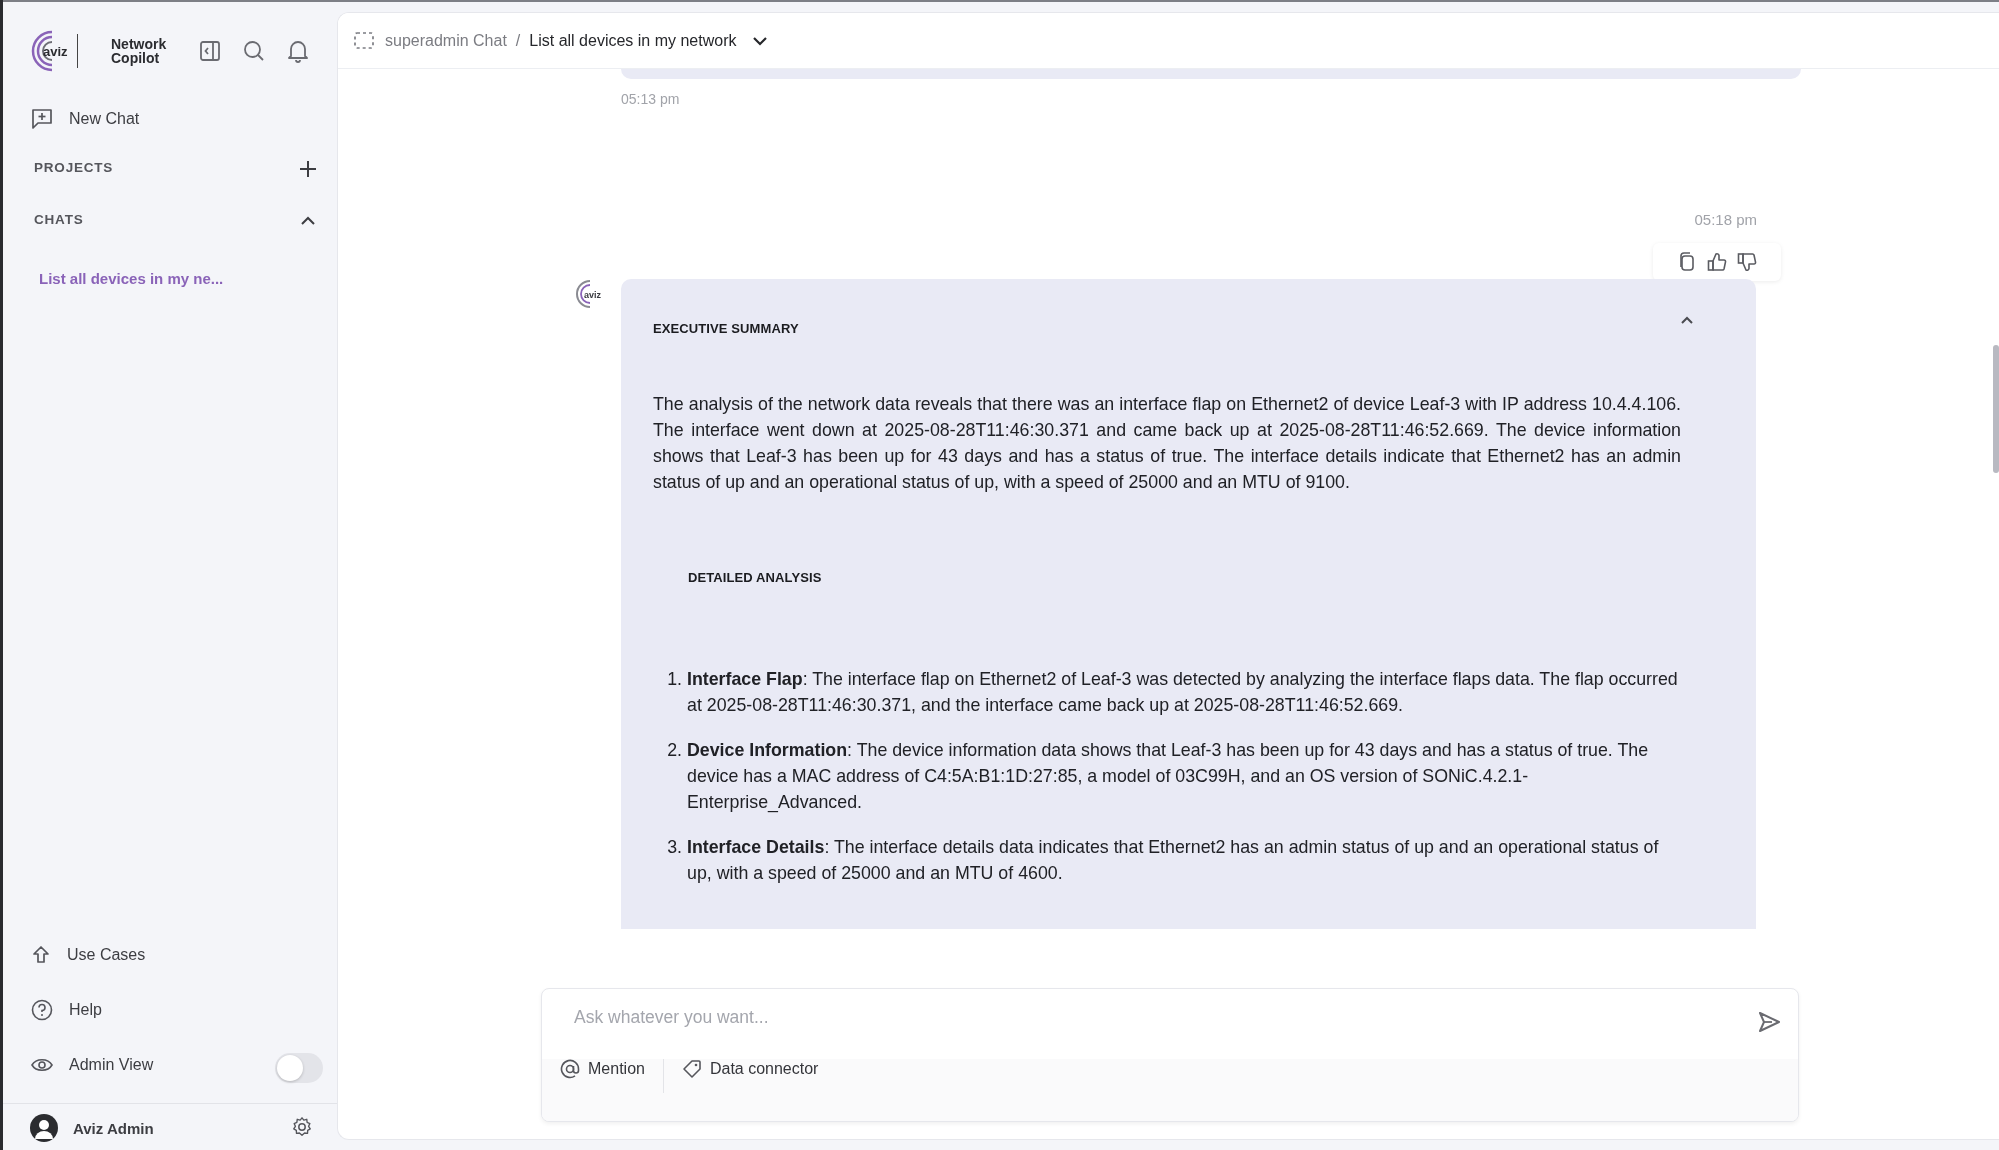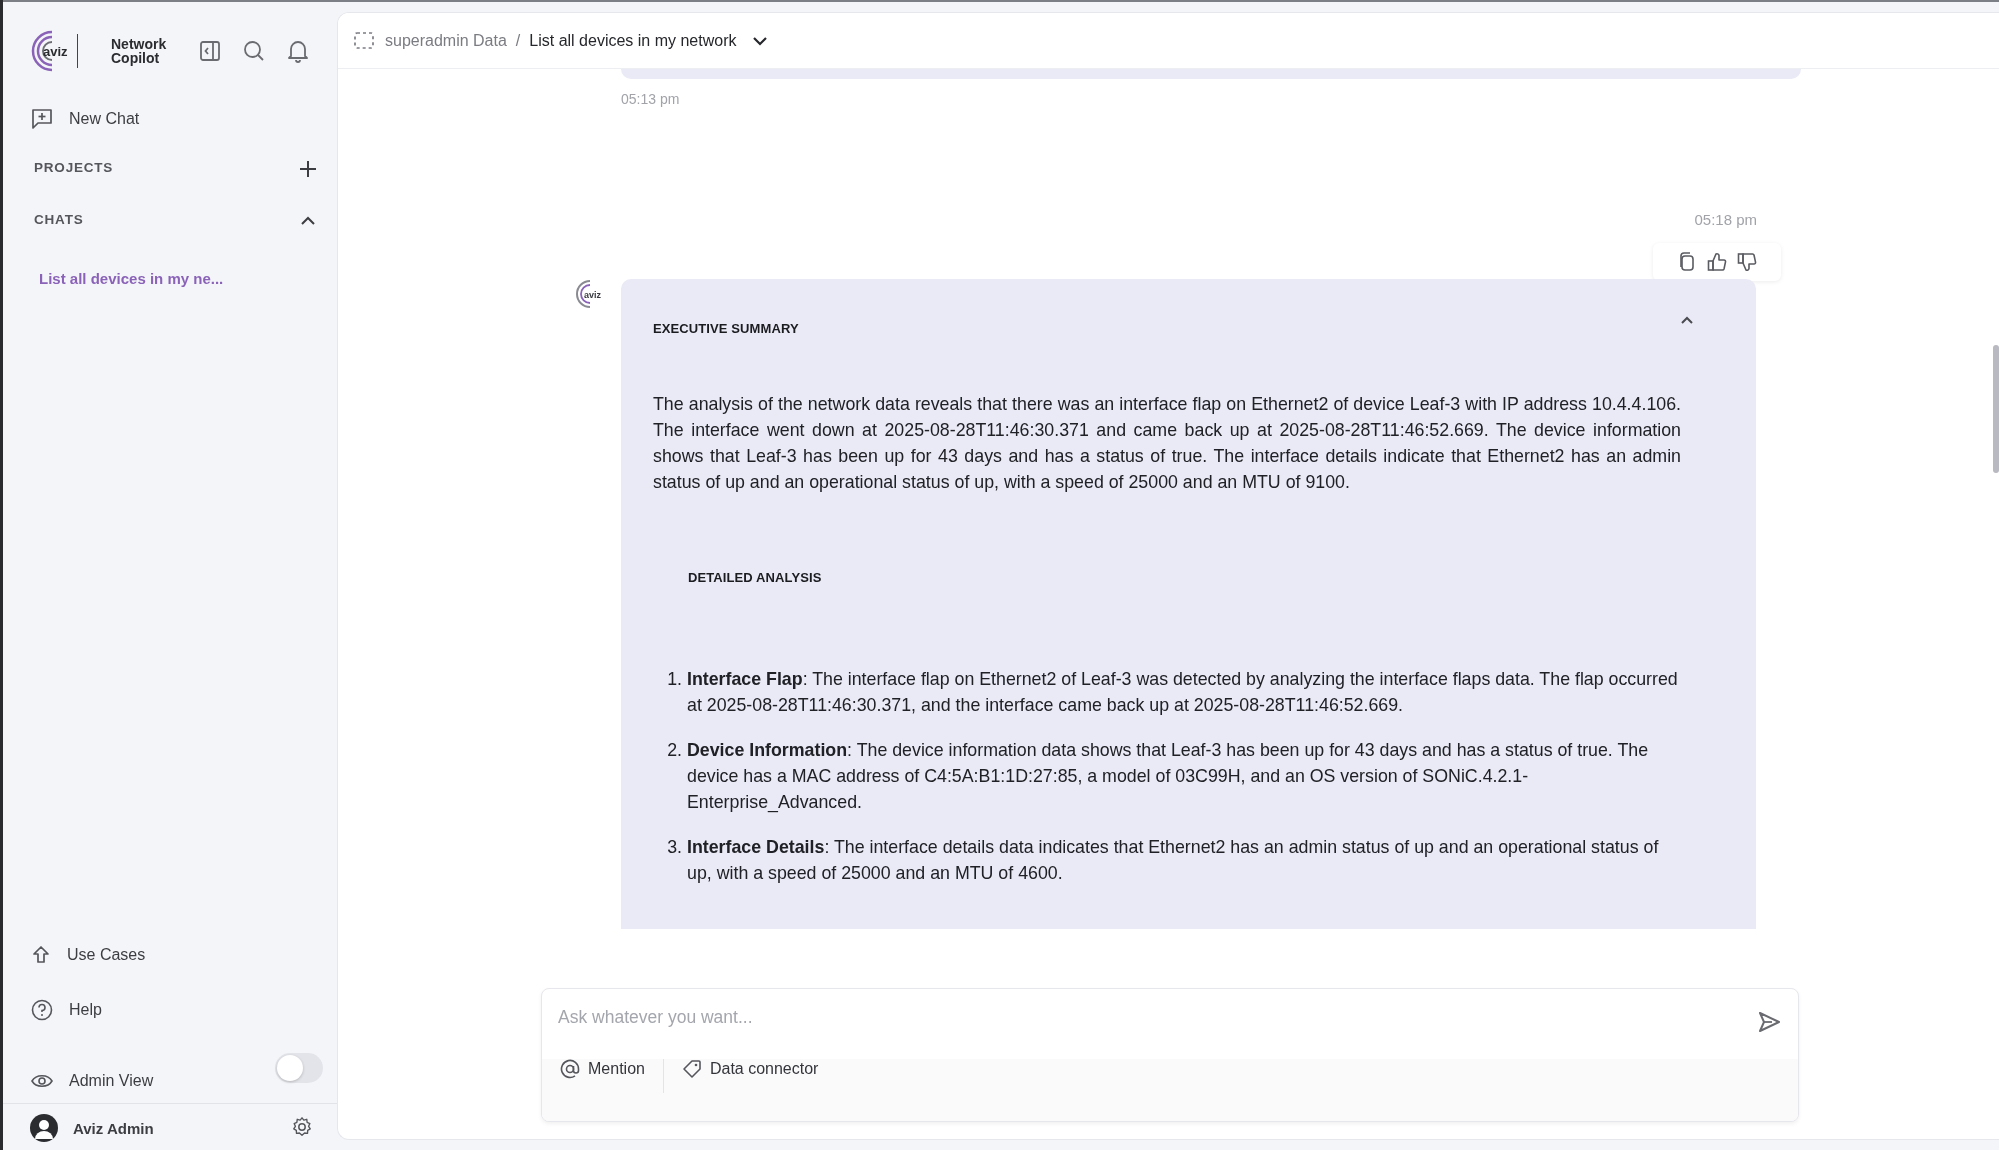--- a/index.html
+++ b/index.html
@@ -50,21 +50,21 @@
     .card { position: absolute; left: 283px; top: 266px; width: 1135px; height: 650px; background: #e9eaf5; border-radius: 10px 10px 0 0; padding: 0 32px; }
     .card h3 { position: absolute; left: 32px; font-size: 13px; font-weight: bold; color: #1b1c20; letter-spacing: 0.1px; }
     .card .collapse { position: absolute; left: 1055px; top: 30px; width: 22px; height: 22px; cursor: pointer; display: flex; align-items: center; justify-content: center; }
     .summary { position: absolute; left: 32px; top: 112px; width: 1028px; font-size: 17.8px; line-height: 26px; text-align: justify; color: #202126; }
     .list { position: absolute; left: 32px; top: 387px; width: 1030px; font-size: 17.8px; line-height: 26px; color: #202126; }
     .li { display: flex; margin-bottom: 19px; }
     .li .num { width: 34px; text-align: right; padding-right: 5px; flex-shrink: 0; }
     .li b { font-weight: bold; text-align: right; }
 
     .composer { position: absolute; left: 203px; top: 975px; width: 1258px; height: 134px; border: 1px solid #e6e7ec; border-radius: 8px; background: #fff; box-shadow: 0 2px 4px rgba(0,0,0,0.06); overflow: hidden; }
-    .composer-input { position: absolute; left: 16px; top: 18px; width: 1150px; border: none; outline: none; font-size: 17.5px; font-family: "Liberation Sans", sans-serif; color: #ef4444; background: transparent; }
+    .composer-input { position: absolute; left: 32px; top: 18px; width: 1150px; border: none; outline: none; font-size: 17.5px; font-family: "Liberation Sans", sans-serif; color: #ef4444; background: transparent; }
     .composer-input::placeholder { color: #a4a6ad; }
     .send { position: absolute; left: 1214px; top: 20px; width: 26px; height: 26px; cursor: pointer; }
     .composer-foot { position: absolute; left: 0; top: 70px; width: 100%; height: 64px; background: #fafafb; display: flex; align-items: flex-start; padding-left: 18px; }
     .chip { display: flex; align-items: center; font-size: 16px; color: #34353a; cursor: pointer; }
     .chip svg { margin-right: 8px; }
     .chip-sep { width: 1px; height: 34px; background: #e3e4e8; margin: 0 18px; }
 
     .scroll-thumb { position: absolute; left: 1993px; top: 345px; width: 6px; height: 128px; background: #b8b9c1; border-radius: 3px; }
   </style>
 </head>
@@ -143,21 +143,21 @@
     <span>Use Cases</span>
   </div>
   <div class="nav-row" style="top:997px;">
     <svg width="22" height="22" viewBox="0 0 22 22">
         <circle cx="11" cy="11" r="9.5" fill="none" stroke="#55565c" stroke-width="1.6"></circle>
         <path d="M8 8.5 A3 3 0 1 1 11 11.5 V13" fill="none" stroke="#55565c" stroke-width="1.6"></path>
         <circle cx="11" cy="16" r="1" fill="#55565c"></circle>
       </svg>
     <span>Help</span>
   </div>
-  <div class="nav-row" style="top:1054px;margin-top:16px;">
+  <div class="nav-row" style="top:1054px;">
     <svg width="22" height="16" viewBox="0 0 22 16">
         <path d="M1 8 C5 1 17 1 21 8 C17 15 5 15 1 8 Z" fill="none" stroke="#55565c" stroke-width="1.6"></path>
         <circle cx="11" cy="8" r="3" fill="none" stroke="#55565c" stroke-width="1.6"></circle>
       </svg>
     <span>Admin View</span>
   </div>
   <div class="toggle">
     <div class="toggle-knob"></div>
   </div>
 
@@ -177,21 +177,21 @@
         <path d="M12 2 L14 4.5 L17.2 3.6 L17.6 6.9 L20.6 8.2 L19.2 11.2 L21 14 L18.2 15.7 L18 19 L14.8 18.6 L12 21 L9.2 18.6 L6 19 L5.8 15.7 L3 14 L4.8 11.2 L3.4 8.2 L6.4 6.9 L6.8 3.6 L10 4.5 Z" fill="none" stroke="#55565c" stroke-width="1.5" stroke-linejoin="round"></path>
       </svg>
   </div>
 </aside>
 
 <main class="main">
   <div class="header">
     <svg class="crumb-icon" viewBox="0 0 22 22">
         <rect x="2" y="3" width="18" height="15" rx="2" fill="none" stroke="#7b7c82" stroke-width="1.7" stroke-dasharray="3 3"></rect>
       </svg>
-    <span class="crumb-prev">superadmin Data</span>
+    <span class="crumb-prev">superadmin Chat</span>
     <span class="crumb-sep">/</span>
     <span class="crumb-cur">List all devices in my network</span>
     <span class="crumb-chev">
       <svg width="16" height="10" viewBox="0 0 16 10">
           <path d="M2 2 L8 8 L14 2" fill="none" stroke="#26272b" stroke-width="2.2"></path>
         </svg>
     </span>
   </div>
 
   <div class="prev-bubble"></div>

